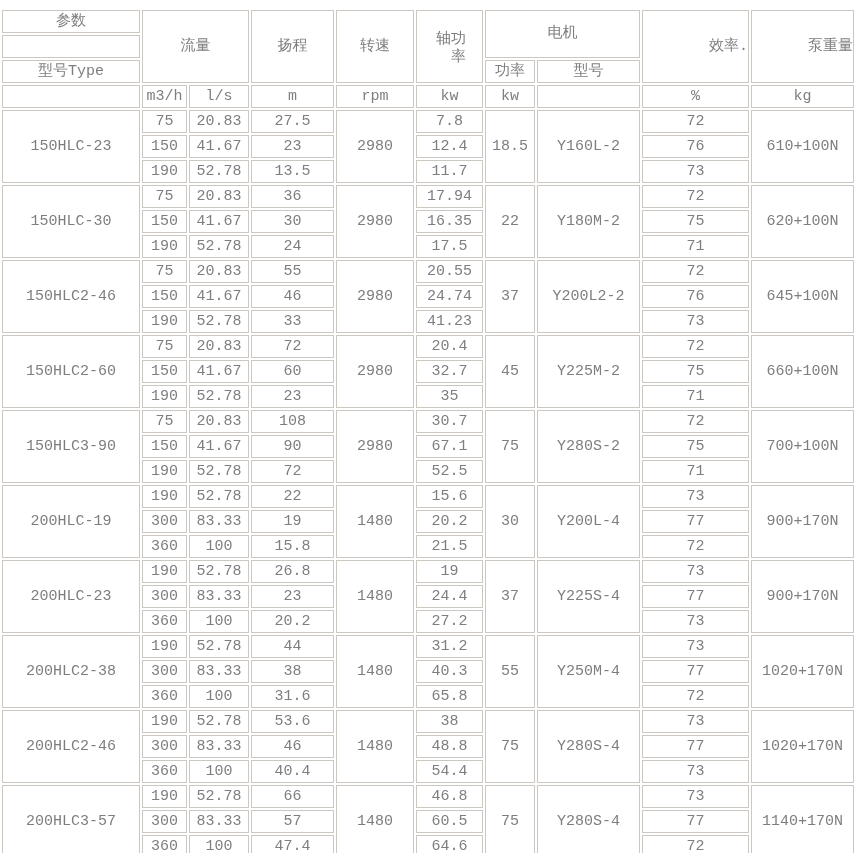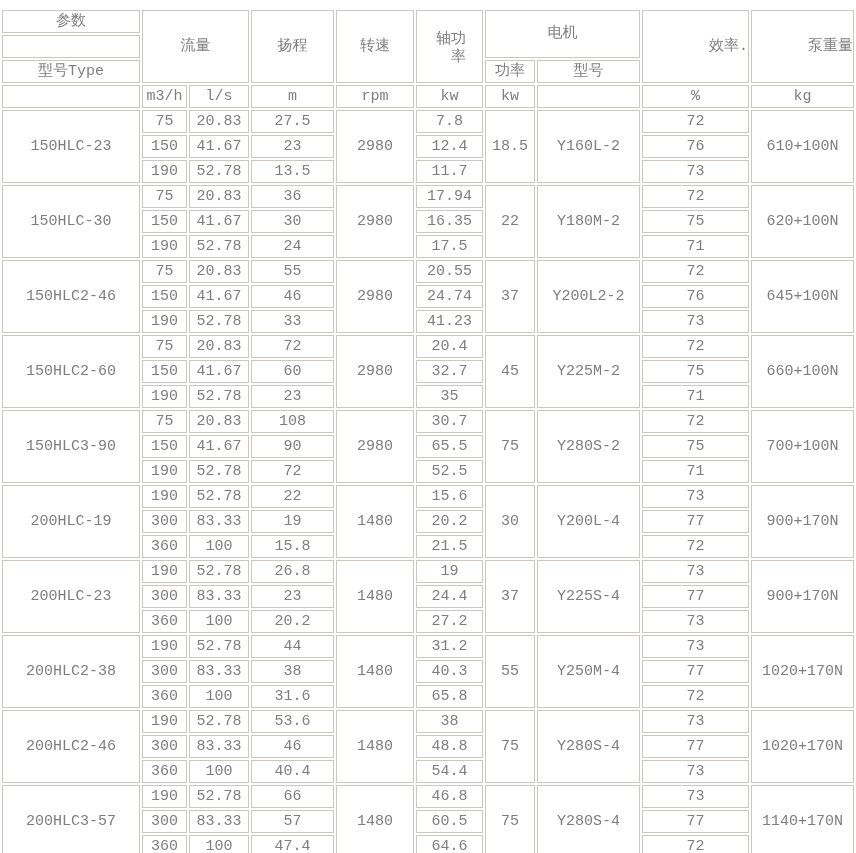--- a/index.html
+++ b/index.html
@@ -176,21 +176,21 @@
         <td>30.7</td>
         <td rowspan="3">75</td>
         <td rowspan="3">Y280S-2</td>
         <td>72</td>
         <td rowspan="3">700+100N</td>
       </tr>
       <tr>
         <td>150</td>
         <td>41.67</td>
         <td>90</td>
-        <td>65.5</td>
+        <td>67.1</td>
         <td>75</td>
       </tr>
       <tr>
         <td>190</td>
         <td>52.78</td>
         <td>72</td>
         <td>52.5</td>
         <td>71</td>
       </tr>
       <tr>

